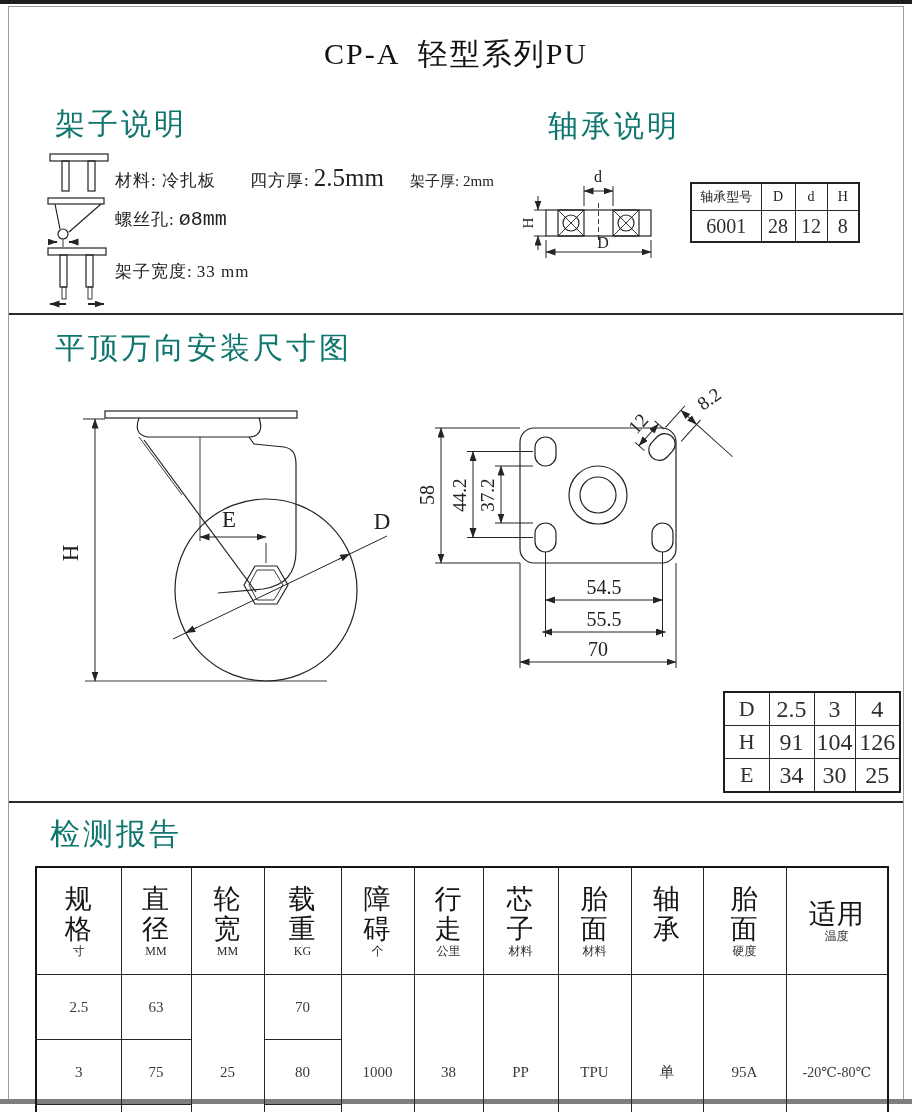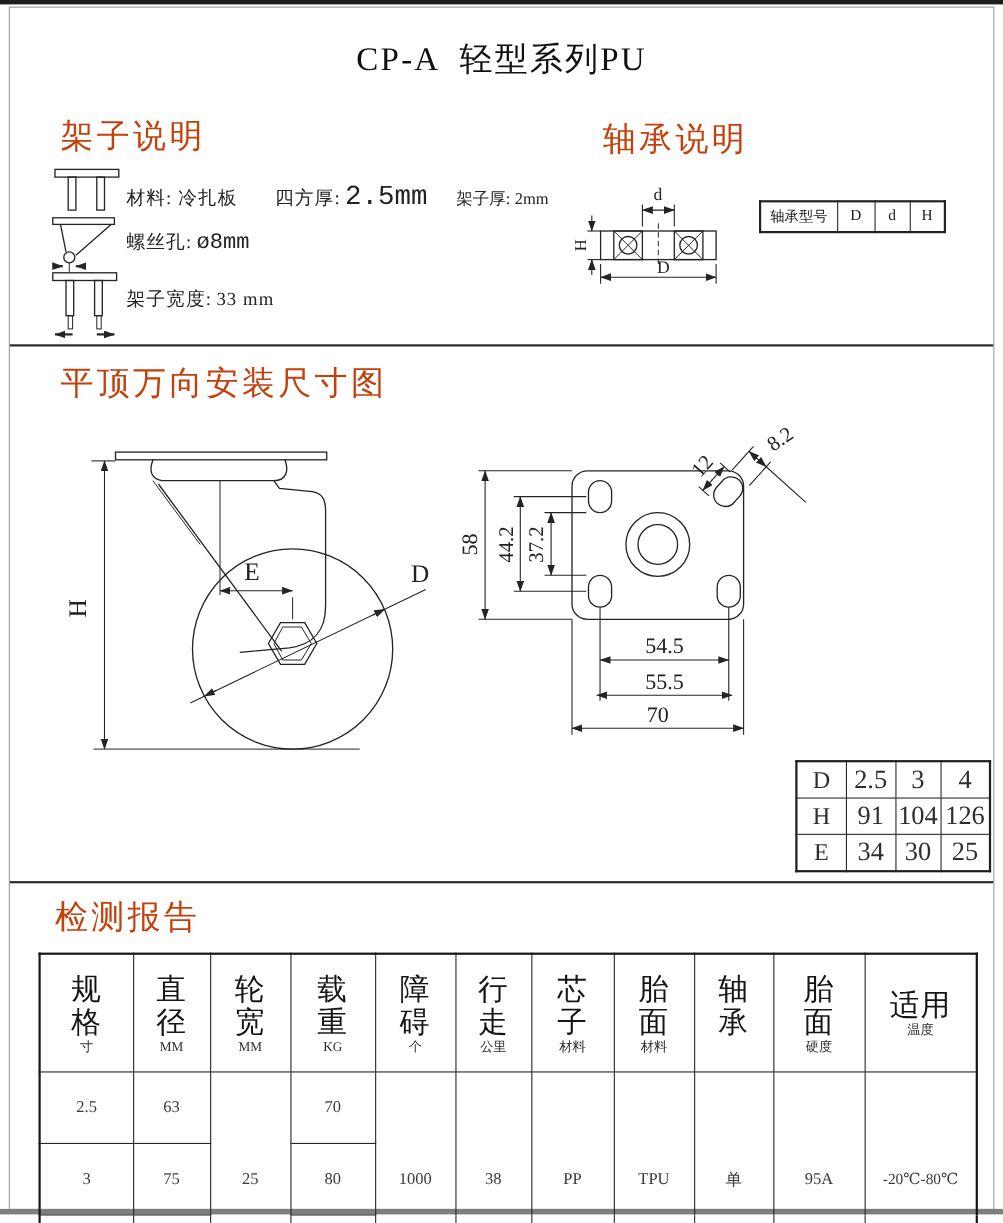--- a/index.html
+++ b/index.html
@@ -9,26 +9,26 @@
   
   .topbar{position:absolute;left:0;top:0;width:912px;height:4px;background:#1e1e1e;}
   .frame{position:absolute;left:8px;top:6px;width:894px;height:1092px;border:1px solid #9c9c9c;}
   .bottombar{position:absolute;left:0;top:1099px;width:912px;height:5px;background:#7e7e7e;}
   .divider{position:absolute;left:9px;width:894px;height:2px;background:#2b2b2b;}
   .d1{top:313px;}
   .d2{top:801px;}
   
   .title{position:absolute;left:0;top:34px;width:912px;text-align:center;
          font-size:30px;letter-spacing:2px;white-space:pre;color:#111;}
-  .heading{position:absolute;font-size:30px;letter-spacing:3px;color:#c2410c;white-space:nowrap;}
+  .heading{position:absolute;font-size:30px;letter-spacing:3px;color:#0f766e;white-space:nowrap;}
   
   .noteline{position:absolute;white-space:nowrap;color:#222;}
   .nt17{font-size:17px;letter-spacing:1px;}
   .nt15{font-size:15px;}
-  .big25{font-size:25px;font-family:Liberation Mono, monospace;}
+  .big25{font-size:25px;font-family:Liberation Serif, serif;}
   .sansval{font-family:Liberation Mono, monospace;font-size:20px;}
   
   svg{overflow:visible;}
   .draw path,.draw line,.draw rect,.draw circle,.draw polygon,.draw polyline{
       stroke:#242424;fill:none;stroke-width:1.2;}
   .draw .dim{stroke-width:1;}
   .draw .thin{stroke-width:0.9;}
   .draw text{fill:#222;stroke:none;font-family:"Liberation Serif","DejaVu Serif",serif;}
   
   table{border-collapse:collapse;table-layout:fixed;}
@@ -152,20 +152,26 @@
       <col style="width:34px">
       <col style="width:32px">
       <col style="width:32px">
     </colgroup>
   <tbody>
       <tr>
     <th class="bh first">轴承型号</th>
     <th class="bh">D</th>
     <th class="bh">d</th>
     <th class="bh">H</th>
+  </tr>
+  <tr>
+    <td class="bd">6001</td>
+    <td class="bd">28</td>
+    <td class="bd">12</td>
+    <td class="bd">8</td>
   </tr>
 </tbody>
   </table>
 
 <div class="heading" style="left:55px;top:328px;">平顶万向安装尺寸图</div>
 
 <svg class="draw abs" style="left:65px;top:403px;" width="335" height="295" viewBox="0 0 335 295">
   <line x1="20" y1="278" x2="262" y2="278" class="thin"></line>
   <line x1="18" y1="16" x2="40" y2="16" class="dim"></line>
   <line x1="30" y1="16" x2="30" y2="278" class="dim" marker-start="url(#mS)" marker-end="url(#mE)"></line>

